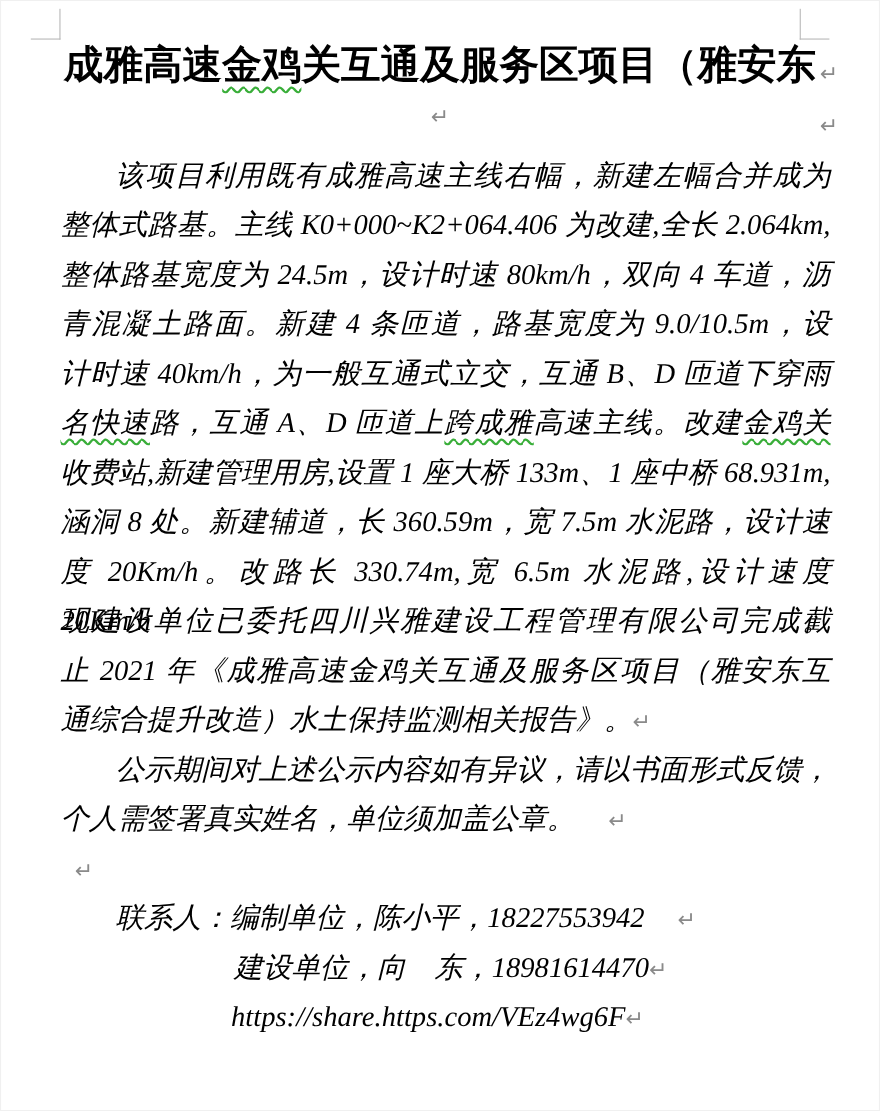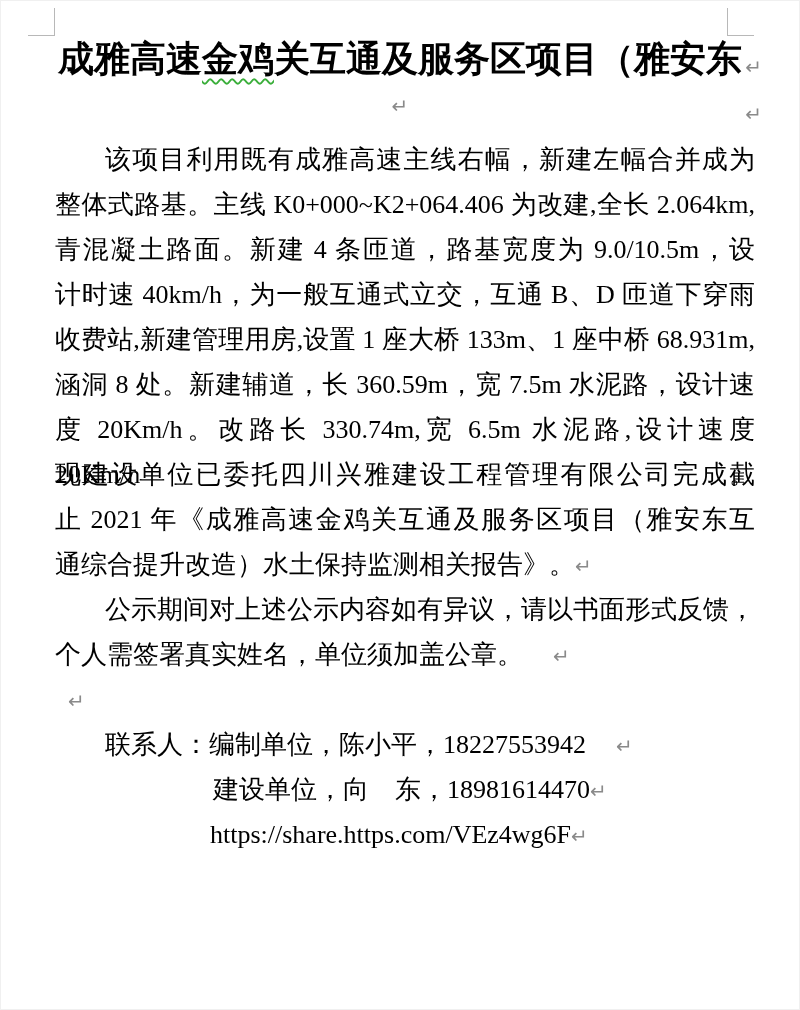--- a/index.html
+++ b/index.html
@@ -13,21 +13,21 @@
   .crop-tr{left:727px;top:8px;border-left:1px solid #b8b8b8;border-bottom:1px solid #b8b8b8;}
 
   .title{margin:36px 58px 0 58px;font-size:36px;font-weight:bold;}
   .title-line{line-height:47px;text-align:justify;text-align-last:justify;position:relative;}
   .pilcrow{color:#8a8a8a;font-size:20px;font-weight:normal;font-family:"DejaVu Sans",sans-serif;}
   .pilcrow-abs{position:absolute;right:-20px;top:8px;}
 
   .blank-center{height:46px;line-height:46px;text-align:center;}
 
   .body-text{margin:8px 45px 0 55px;font-size:26px;}
-  .line{height:45px;line-height:45px;position:relative;white-space:nowrap;}
+  .line{height:45px;line-height:45px;position:relative;white-space:nowrap;font-style:italic;}
   .just{text-align:justify;text-align-last:justify;white-space:normal;}
   .indent{text-indent:50px;}
 
   .squiggle{
     text-decoration-line:underline;
     text-decoration-style:wavy;
     text-decoration-color:#3aae3a;
     text-decoration-thickness:1.5px;
     text-underline-offset:5px;
   }
@@ -52,22 +52,24 @@
     <div class="title-line"><span>成雅高速</span><span class="squiggle">金鸡</span><span>关互通及服务区项目（雅安东</span><span class="pilcrow pilcrow-abs">↵</span></div>
     <div class="title-line"><span class="pilcrow pilcrow-abs">↵</span></div>
   </div>
 
   <div class="blank-center"><span class="pilcrow">↵</span></div>
 
   <div class="body-text">
 
     <div class="line just indent">该项目利用既有成雅高速主线右幅，新建左幅合并成为</div>
     <div class="line just">整体式路基。主线 K0+000~K2+064.406 为改建,全长 2.064km,</div>
+    <div class="line just">整体路基宽度为 24.5m，设计时速 80km/h，双向 4 车道，沥</div>
     <div class="line just">青混凝土路面。新建 4 条匝道，路基宽度为 9.0/10.5m，设</div>
     <div class="line just">计时速 40km/h，为一般互通式立交，互通 B、D 匝道下穿雨</div>
+    <div class="line just"><span class="squiggle">名快速</span><span>路，互通 A、D 匝道上</span><span class="squiggle">跨成雅</span><span>高速主线。改建</span><span class="squiggle">金鸡关</span></div>
     <div class="line just">收费站,新建管理用房,设置 1 座大桥 133m、1 座中桥 68.931m,</div>
     <div class="line just">涵洞 8 处。新建辅道，长 360.59m，宽 7.5m 水泥路，设计速</div>
     <div class="line just">度 20Km/h。改路长 330.74m,宽 6.5m 水泥路,设计速度 20Km/h。</div>
     <div class="line just">现建设单位已委托四川兴雅建设工程管理有限公司完成截</div>
     <div class="line just">止 2021 年《成雅高速金鸡关互通及服务区项目（雅安东互</div>
     <div class="line"><span>通综合提升改造）水土保持监测相关报告》。</span><span class="pilcrow">↵</span></div>
 
     <div class="line just indent">公示期间对上述公示内容如有异议，请以书面形式反馈，</div>
     <div class="line"><span>个人需签署真实姓名，单位须加盖公章。</span><span class="pilcrow gap-pilcrow">↵</span></div>
 

